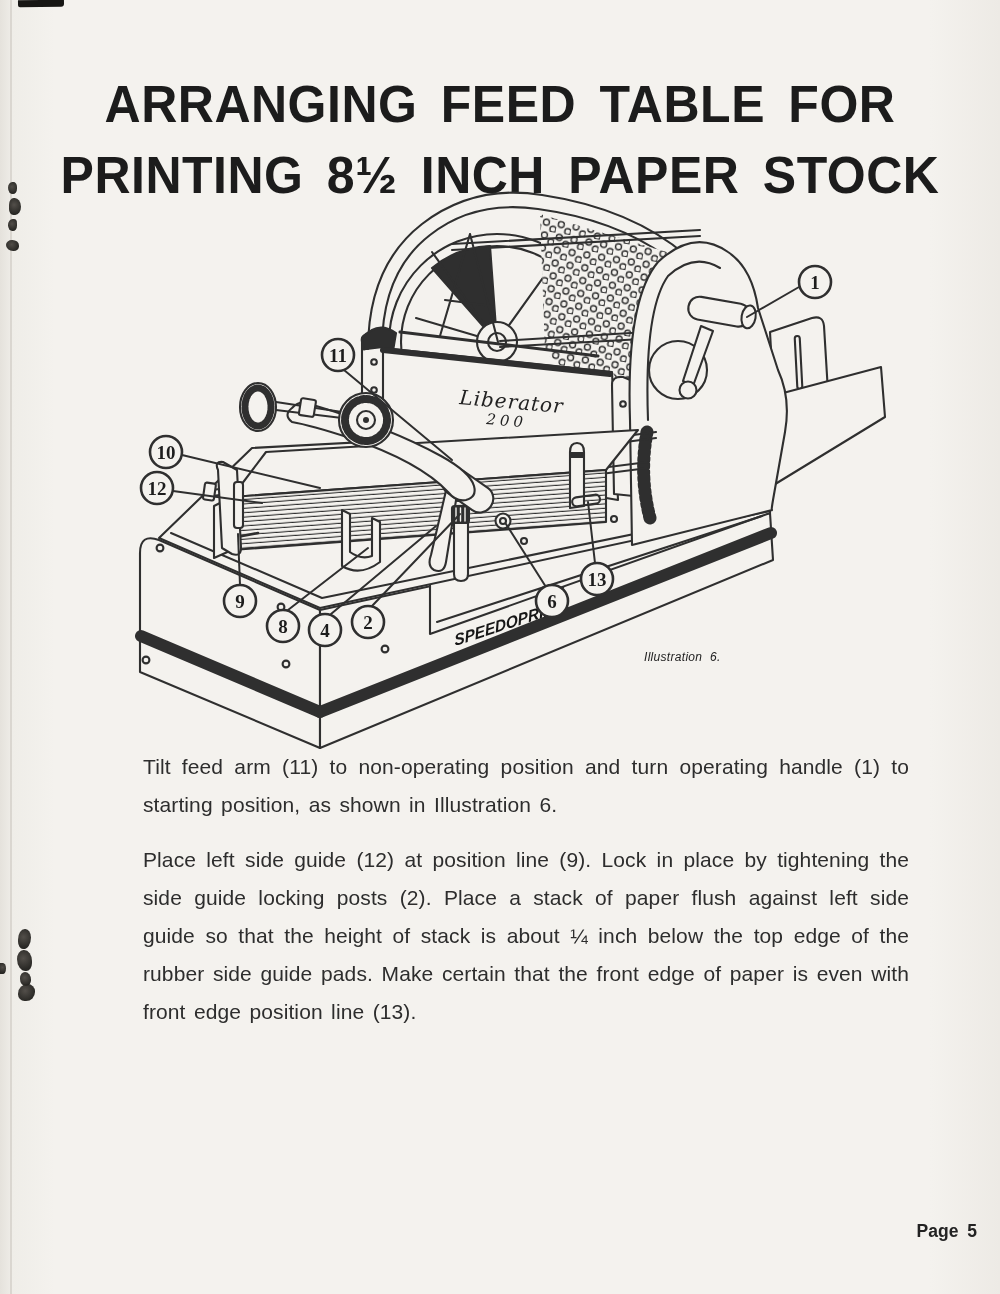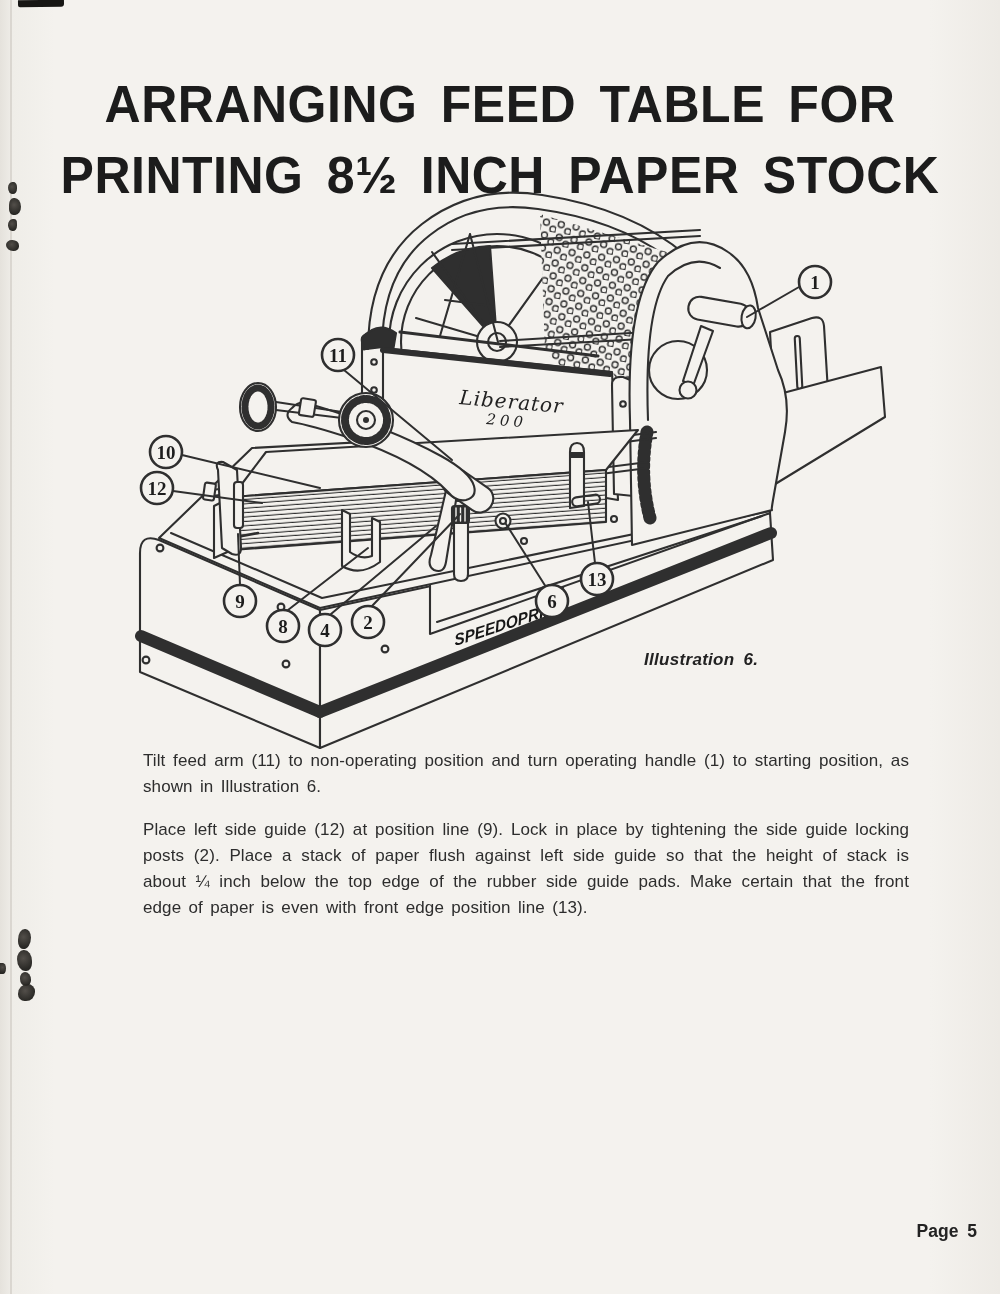--- a/index.html
+++ b/index.html
@@ -10,26 +10,26 @@
   }
   .crease{position:absolute;top:0;left:10px;width:2px;height:1294px;background:#d4d1ca;opacity:.8;}
   .corner-mark{position:absolute;left:18px;top:0;width:46px;height:7px;background:#171614;transform:rotate(-.6deg);border-radius:0 0 3px 2px;}
   .blob{position:absolute;background:radial-gradient(circle at 42% 40%,#45413c,#181714 72%);opacity:.92;}
   .title{
     position:absolute;top:70px;left:0;width:100%;text-align:center;
     font-weight:bold;font-size:50px;line-height:67px;color:#1c1c1c;
     letter-spacing:.5px;word-spacing:9px;transform:scaleY(1.05);transform-origin:top;
   }
   .figure-caption{
-    position:absolute;left:644px;top:650px;font-style:italic;font-size:17px;
-    color:#222;letter-spacing:.3px;word-spacing:4px;font-weight:bold;
+    position:absolute;left:644px;top:650px;font-style:italic;font-size:12px;
+    color:#222;letter-spacing:.3px;word-spacing:4px;
   }
   .instructions{
     position:absolute;left:143px;top:748px;width:766px;
-    font-size:17px;line-height:26px;color:#2d2d2d;
+    font-size:21px;line-height:38px;color:#2d2d2d;
   }
   .instructions p{margin:0 0 17px 0;text-align:justify;word-spacing:2.5px;letter-spacing:.1px;}
   .page-number{
     position:absolute;right:23px;top:1221px;font-weight:bold;font-size:17.5px;
     color:#222;word-spacing:4px;
   }
   svg text{user-select:none;}
 </style>
 </head>
 <body>

